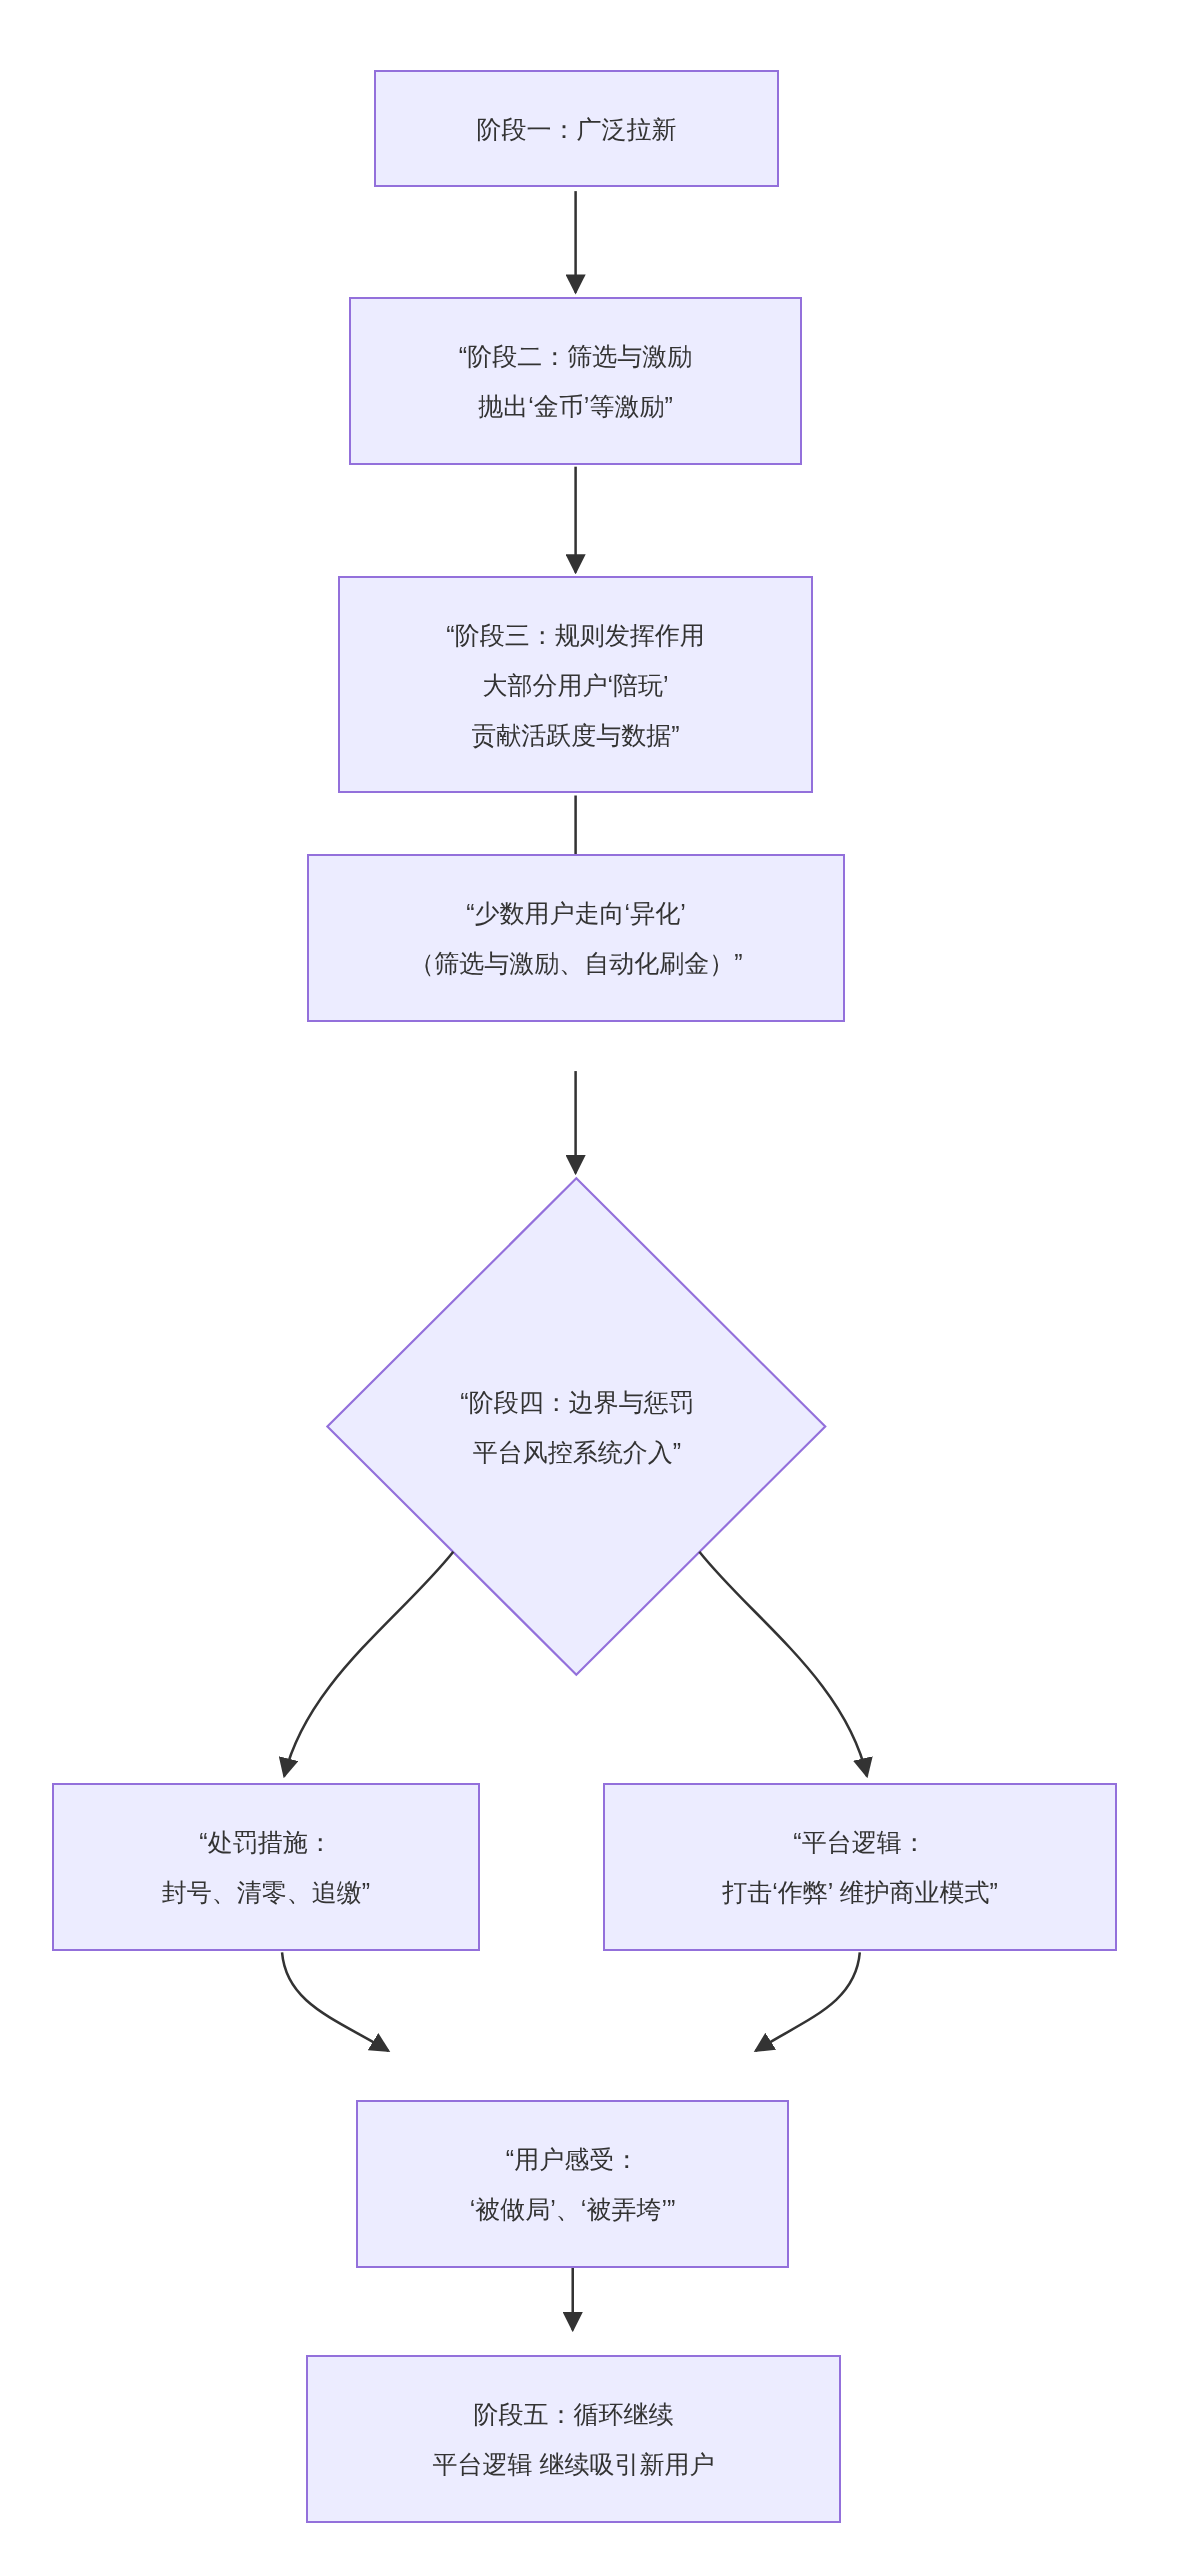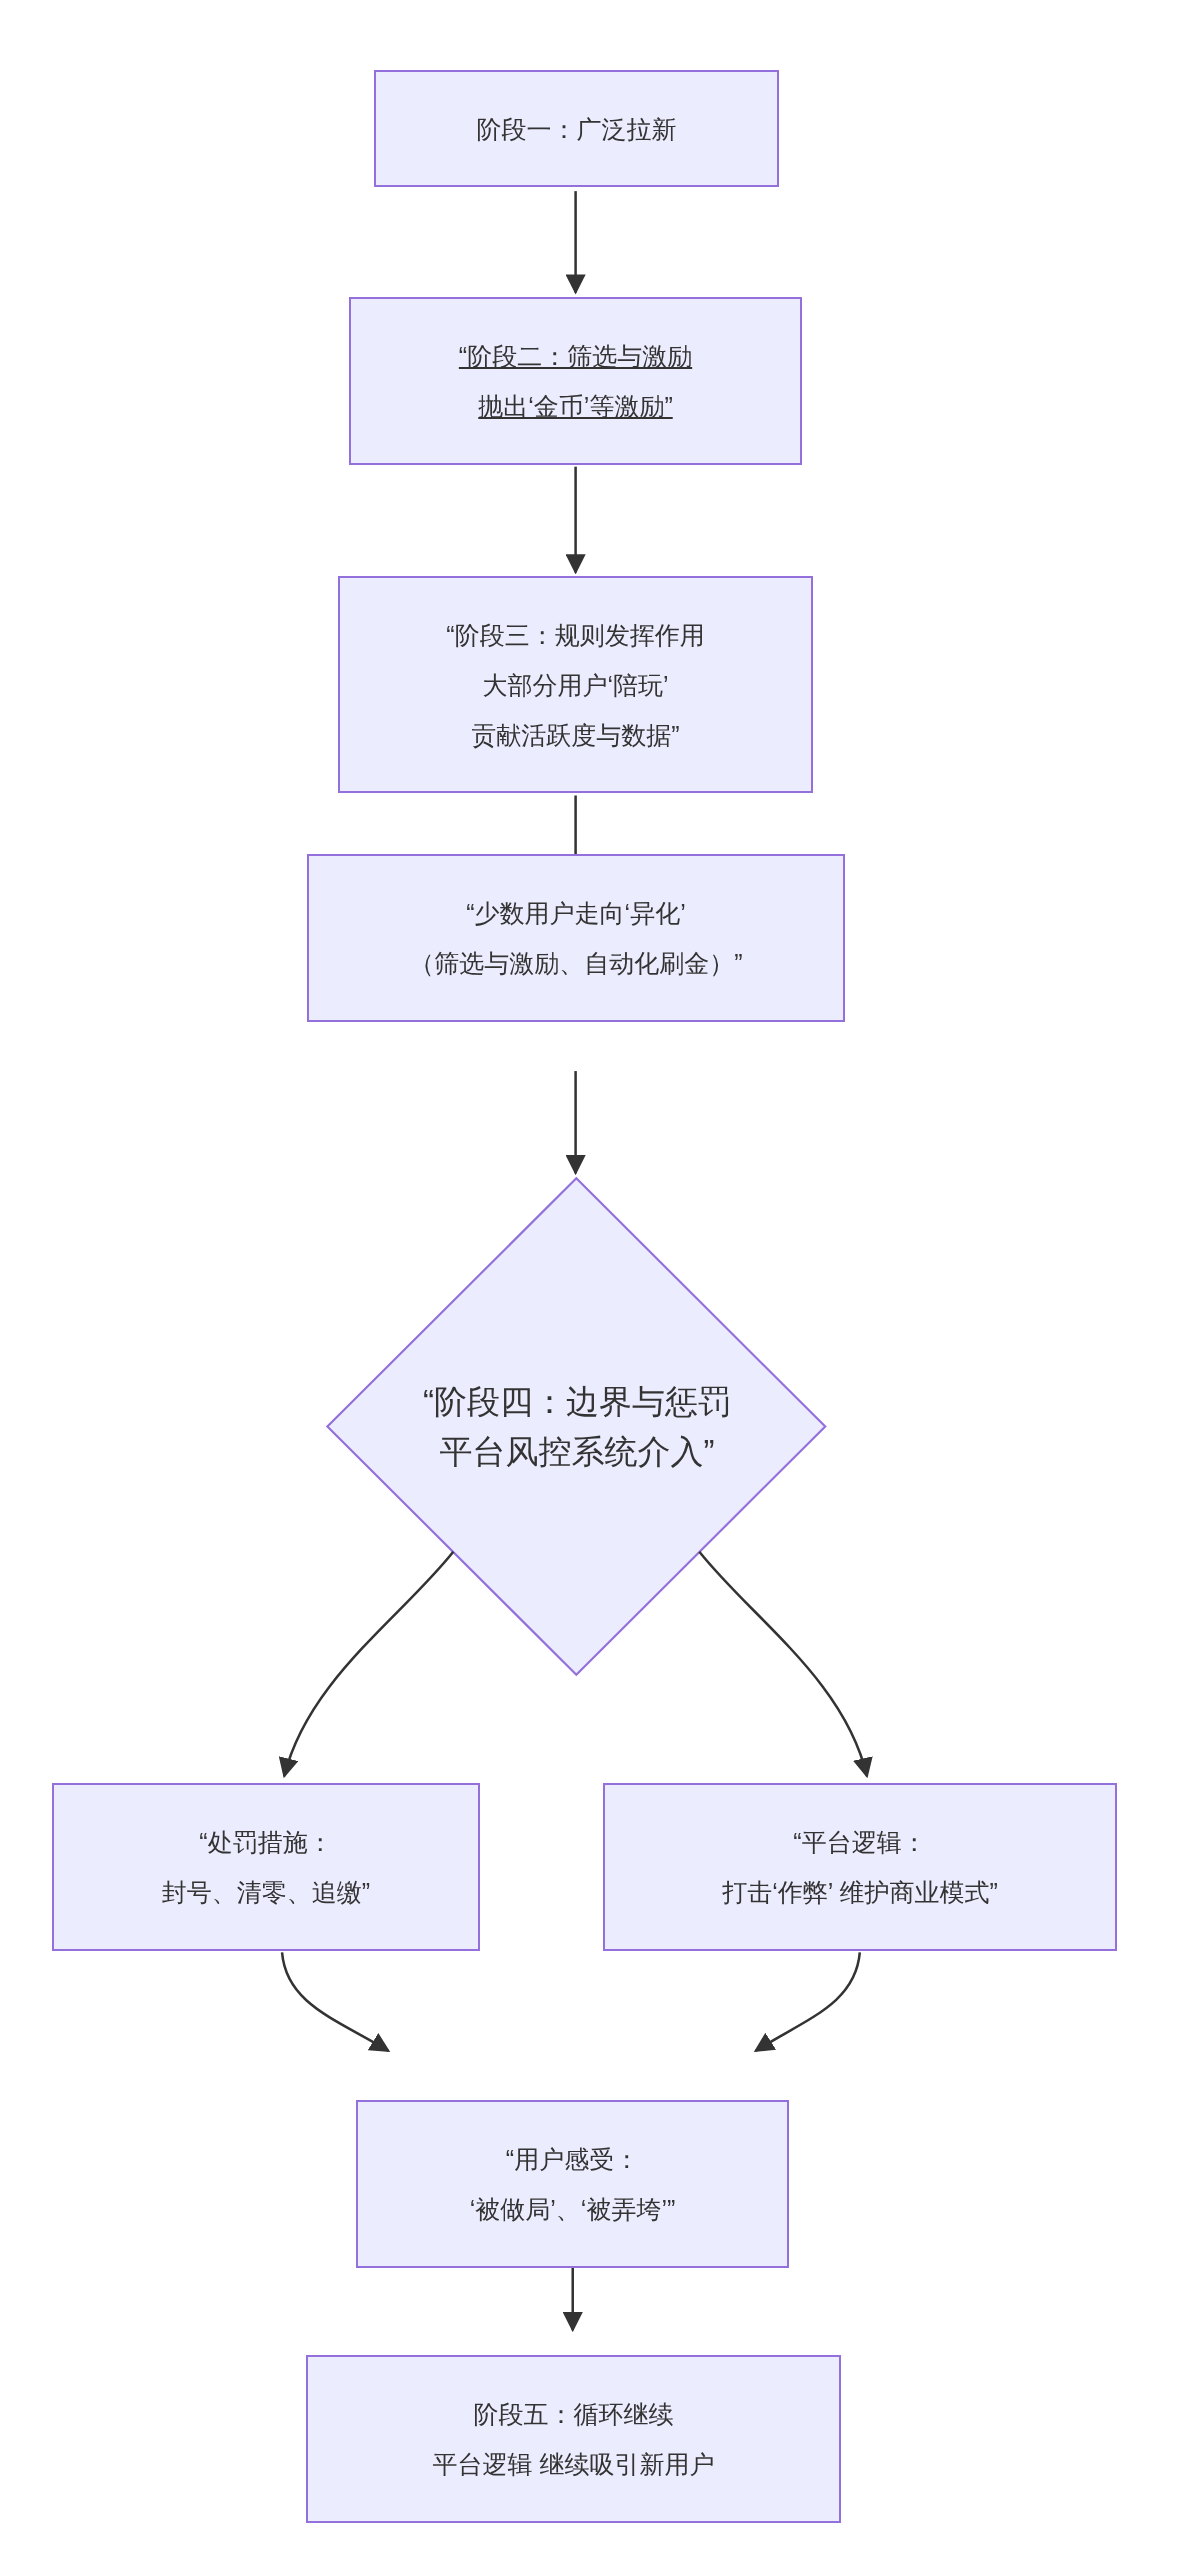--- a/index.html
+++ b/index.html
@@ -48,21 +48,21 @@
     position: absolute;
     box-sizing: border-box;
     background: transparent;
     border: none;
     display: flex;
     flex-direction: column;
     align-items: center;
     justify-content: center;
     text-align: center;
     color: var(--text-color, #333333);
-    font-size: 33px;
+    font-size: 25px;
     line-height: 50px;
   }
   .ln { display: block; white-space: pre; }
 </style>
 </head>
 <body>
 
 <div class="canvas">
 
   <svg class="edges" viewBox="0 0 1672 3579" xmlns="http://www.w3.org/2000/svg">
@@ -85,21 +85,21 @@
     <path class="edge" d="M392,2713 C398,2785 468,2806 540,2850" marker-end="url(#arrow)"></path>
     <path class="edge" d="M1195,2713 C1189,2785 1119,2806 1050,2850" marker-end="url(#arrow)"></path>
 
     <path class="edge" d="M796,3096 V3238" marker-end="url(#arrow)"></path>
   </svg>
 
   <div class="node" style="left:374px; top:70px; width:405px; height:117px;">
     <span class="ln">阶段一：广泛拉新</span>
   </div>
 
-  <div class="node" style="left:349px; top:297px; width:453px; height:168px;text-decoration:underline;">
+  <div class="node" style="left:349px; top:297px; width:453px; height:168px;">
     <span class="ln">“阶段二：筛选与激励</span>
     <span class="ln">抛出‘金币’等激励”</span>
   </div>
 
   <div class="node" style="left:338px; top:576px; width:475px; height:217px;">
     <span class="ln">“阶段三：规则发挥作用</span>
     <span class="ln">大部分用户‘陪玩’</span>
     <span class="ln">贡献活跃度与数据”</span>
   </div>
 

